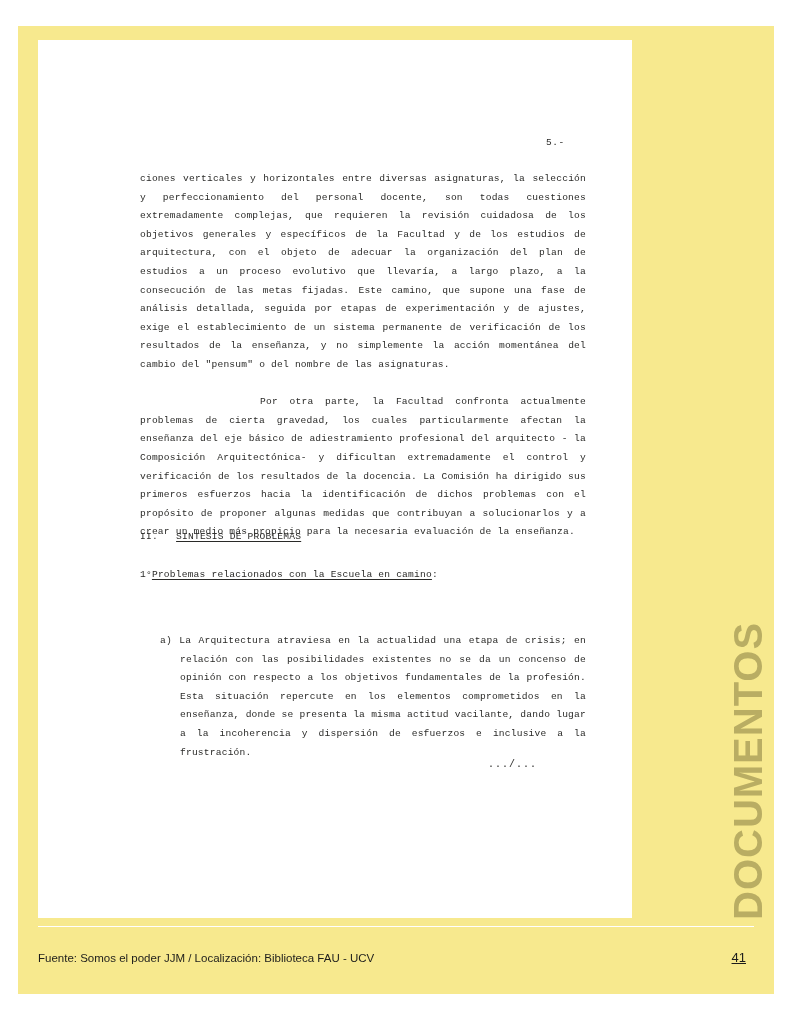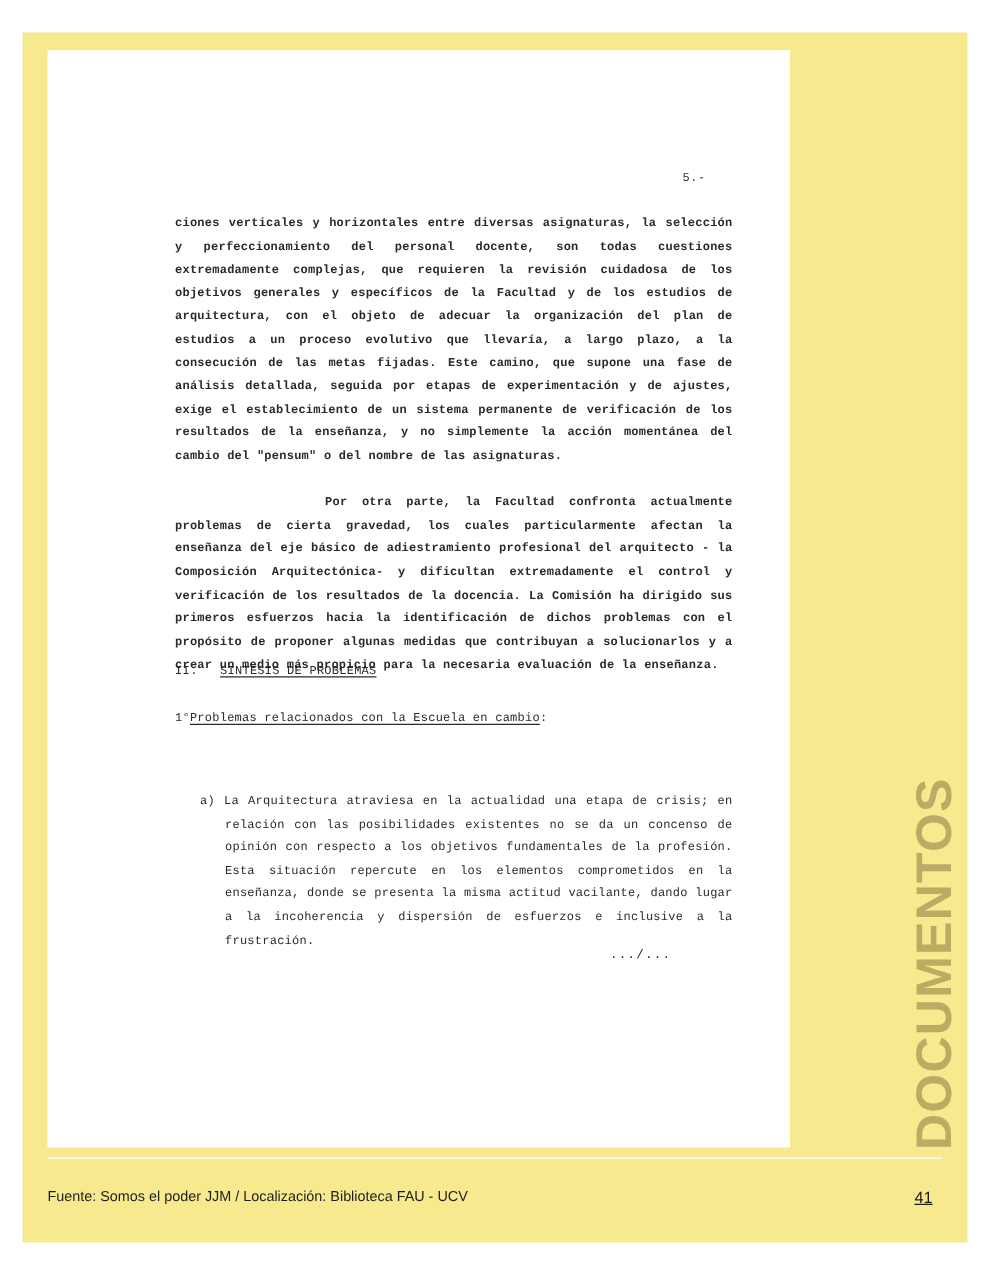--- a/index.html
+++ b/index.html
@@ -75,21 +75,20 @@
     left: 508px;
     top: 94px;
     font-size: 9.5px;
     letter-spacing: 0.5px;
   }
   .body-block {
     position: absolute;
     left: 102px;
     top: 130px;
     width: 446px;
-    font-weight: bold;
   }
   .body-block p {
     margin: 0;
     text-align: justify;
     text-justify: inter-word;
   }
   .body-block p.para-gap {
     margin-top: 18.6px;
   }
   .indent-start {
@@ -195,21 +194,21 @@
         <p class="para-gap"><span class="indent-start"></span><span>Por otra parte, la Facultad confronta actualmente problemas de cierta gravedad, los cuales particularmente afectan la enseñanza del eje básico de adiestramiento profesional del arquitecto - la Composición Arquitectónica- y dificultan extremadamente el control y verificación de los resultados de la docencia. La Comisión ha dirigido sus primeros esfuerzos hacia la identificación de dichos problemas con el propósito de proponer algunas medidas que contribuyan a solucionarlos y a crear un medio más propicio para la necesaria evaluación de la enseñanza.</span></p>
       </div>
 
       <div class="sec-head">
         <span class="numeral">II.</span>
         <span>&nbsp;</span>
         <span class="u">SINTESIS DE PROBLEMAS</span>
       </div>
 
       <div class="sub-head">
-        <span>1°</span><span class="u">Problemas relacionados con la Escuela en cambio</span><span>:</span>
+        <span>1°</span><span class="u">Problemas relacionados con la Escuela en camino</span><span>:</span>
       </div>
 
       <div class="item-a">
         <span class="item-body"><span>a)</span> <span>La Arquitectura atraviesa en la actualidad una etapa de crisis; en relación con las posibilidades existentes no se da un concenso de opinión con respecto a los objetivos fundamentales de la profesión. Esta situación repercute en los elementos comprometidos en la enseñanza, donde se presenta la misma actitud vacilante, dando lugar a la incoherencia y dispersión de esfuerzos e inclusive a la frustración.</span></span>
       </div>
 
 
       <div class="cont-mark">.../...</div>
 
     </div>

